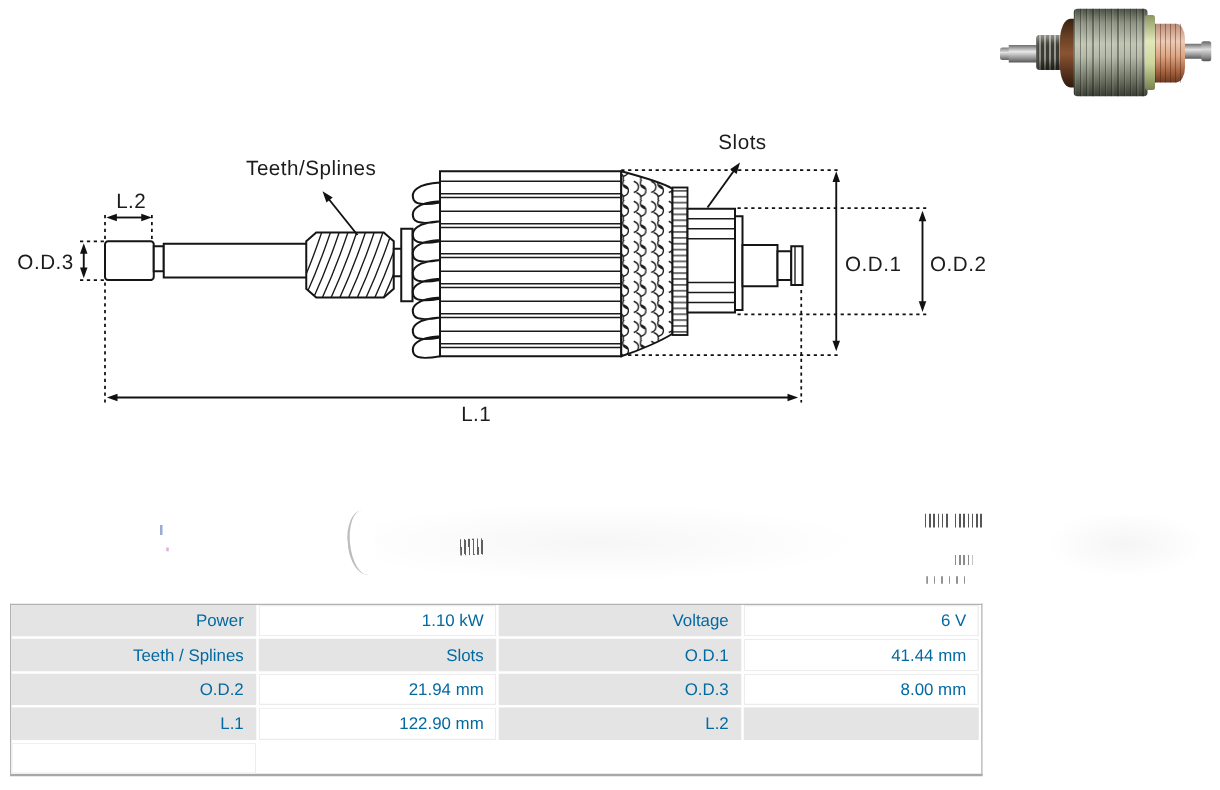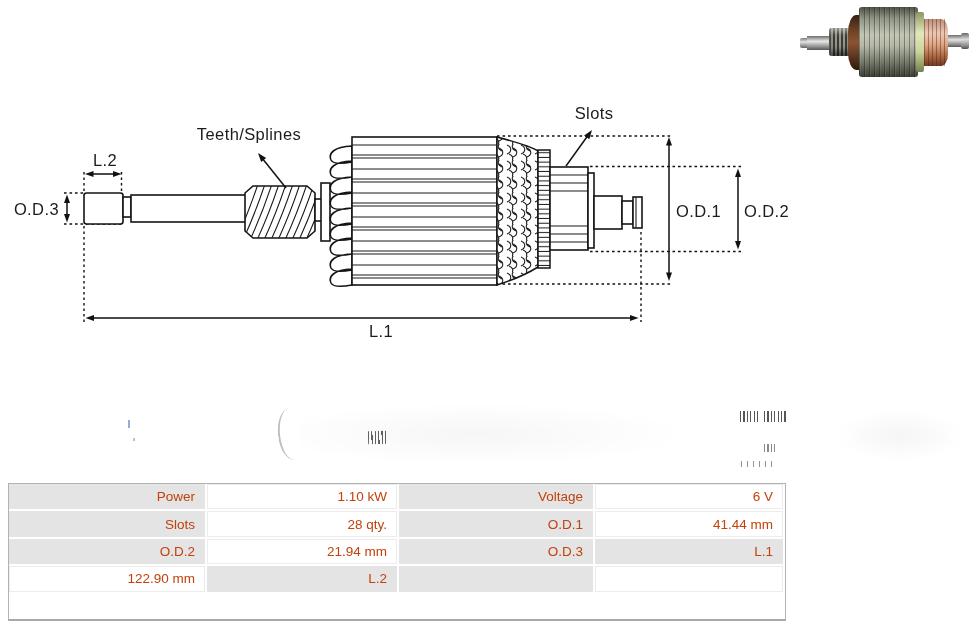--- a/index.html
+++ b/index.html
@@ -51,21 +51,21 @@
   .art-speck-blue{left:128px;top:420px;width:2px;height:8px;background:#4668aa;opacity:.55;}
   .art-speck-pink{left:133px;top:438px;width:2px;height:3px;background:#c46cc4;opacity:.55;}
   .art-smudge1{left:300px;top:398px;width:420px;height:72px;background:radial-gradient(ellipse at 42% 50%,rgba(0,0,0,.035),transparent 62%);}
   .art-smudge2{left:830px;top:412px;width:140px;height:52px;background:radial-gradient(ellipse at 50% 45%,rgba(0,0,0,.04),transparent 65%);}
   
   .spec-table{
     position:absolute;left:8px;top:483px;width:778px;height:138px;
     box-sizing:border-box;border:1px solid #b2b2b2;border-bottom:2px solid #a8a8a8;
     display:grid;grid-template-columns:196px 190px 194px 188px;
     grid-auto-rows:25.4px;column-gap:2px;row-gap:2px;
-    background:#ffffff;font-size:13.5px;color:#c2410c;
+    background:#ffffff;font-size:13.5px;color:#0369a1;
   }
   .cell{display:flex;align-items:center;justify-content:flex-end;padding-right:10px;box-sizing:border-box;white-space:nowrap;}
   .lab{background:#e4e4e4;}
   .val{background:#ffffff;box-shadow:inset 0 0 0 1px #ececec;}
 </style>
 </head>
 <body>
 
 <svg class="diagram-svg" width="810" height="360" viewBox="0 0 810 360" xmlns="http://www.w3.org/2000/svg">
   <defs>
@@ -220,28 +220,29 @@
   <div class="art art-speck-pink"></div>
 </div>
 
 <div class="spec-table">
 
   <div class="cell lab">Power</div>
   <div class="cell val">1.10 kW</div>
   <div class="cell lab">Voltage</div>
   <div class="cell val">6 V</div>
 
+  <div class="cell lab">Teeth / Splines</div>
   <div class="cell lab">Slots</div>
-  <div class="cell val">28 qty.</div>
 
   <div class="cell lab">O.D.1</div>
   <div class="cell val">41.44 mm</div>
   <div class="cell lab">O.D.2</div>
   <div class="cell val">21.94 mm</div>
 
   <div class="cell lab">O.D.3</div>
+  <div class="cell val">8.00 mm</div>
   <div class="cell lab">L.1</div>
   <div class="cell val">122.90 mm</div>
 
   <div class="cell lab">L.2</div>
   <div class="cell lab"></div>
   <div class="cell val"></div>
 </div>
 
 </body></html>

